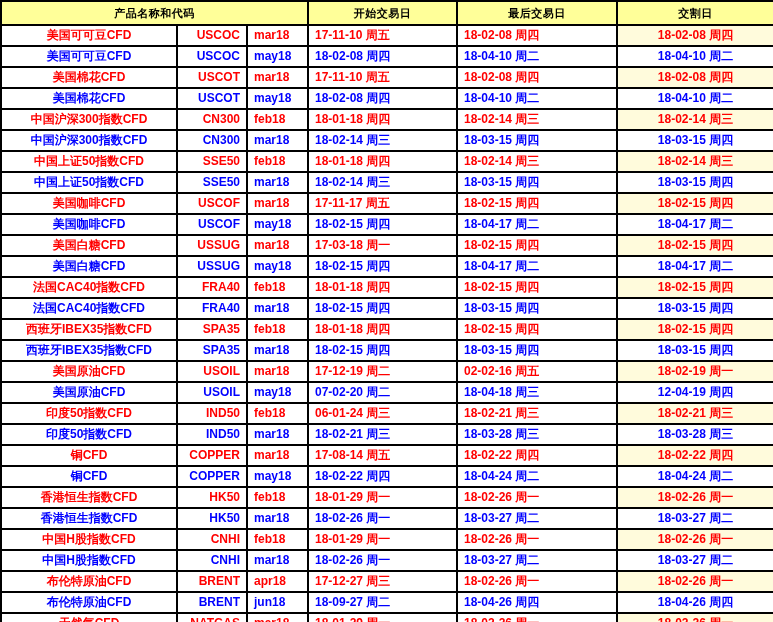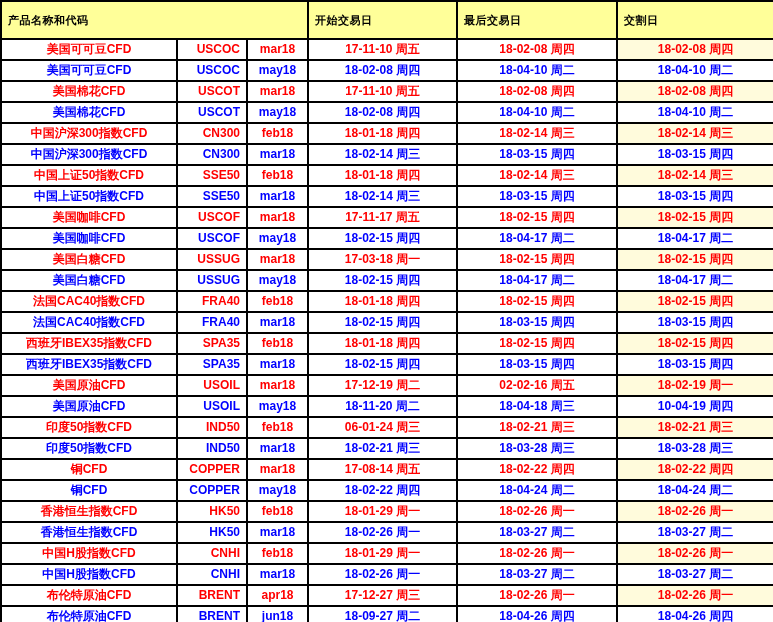--- a/index.html
+++ b/index.html
@@ -35,30 +35,30 @@
     height: 21px;
     line-height: 17px;
     font-size: 12px;
     font-weight: bold;
     white-space: nowrap;
     overflow: hidden;
   }
   table.sched thead th {
     background: #ffff99;
     color: #000000;
-    text-align: left;
-    height: 38px;
+    text-align: center;
+    height: 24px;
     font-size: 11px;
     letter-spacing: 0.5px;
   }
   
   td.name   { text-align: center; }
   td.code   { text-align: right; }
-  td.month  { text-align: center; padding-right: 8px; }
-  td.date   { text-align: center; }
+  td.month  { text-align: left; padding-right: 8px; }
+  td.date   { }
   td.settle { text-align: center; }
 
   tr.r-red    td { color: #ff0000; }
   tr.r-blue   td { color: #0000ff; }
   tr.r-red  td.settle { background: #fffbdc; }
   tr.r-blue td.settle { background: #ffffff; }
 
   
 </style>
 </head>
@@ -216,23 +216,23 @@
           <td class="code">USOIL</td>
           <td class="month">mar18</td>
           <td class="date">17-12-19 周二</td>
           <td class="date">02-02-16 周五</td>
           <td class="settle">18-02-19 周一</td>
         </tr>
         <tr class="r-blue">
           <td class="name">美国原油CFD</td>
           <td class="code">USOIL</td>
           <td class="month">may18</td>
-          <td class="date">18-11-20 周二</td>
+          <td class="date">07-02-20 周二</td>
           <td class="date">18-04-18 周三</td>
-          <td class="settle">10-04-19 周四</td>
+          <td class="settle">12-04-19 周四</td>
         </tr>
         <tr class="r-red">
           <td class="name">印度50指数CFD</td>
           <td class="code">IND50</td>
           <td class="month">feb18</td>
           <td class="date">06-01-24 周三</td>
           <td class="date">18-02-21 周三</td>
           <td class="settle">18-02-21 周三</td>
         </tr>
         <tr class="r-blue">

